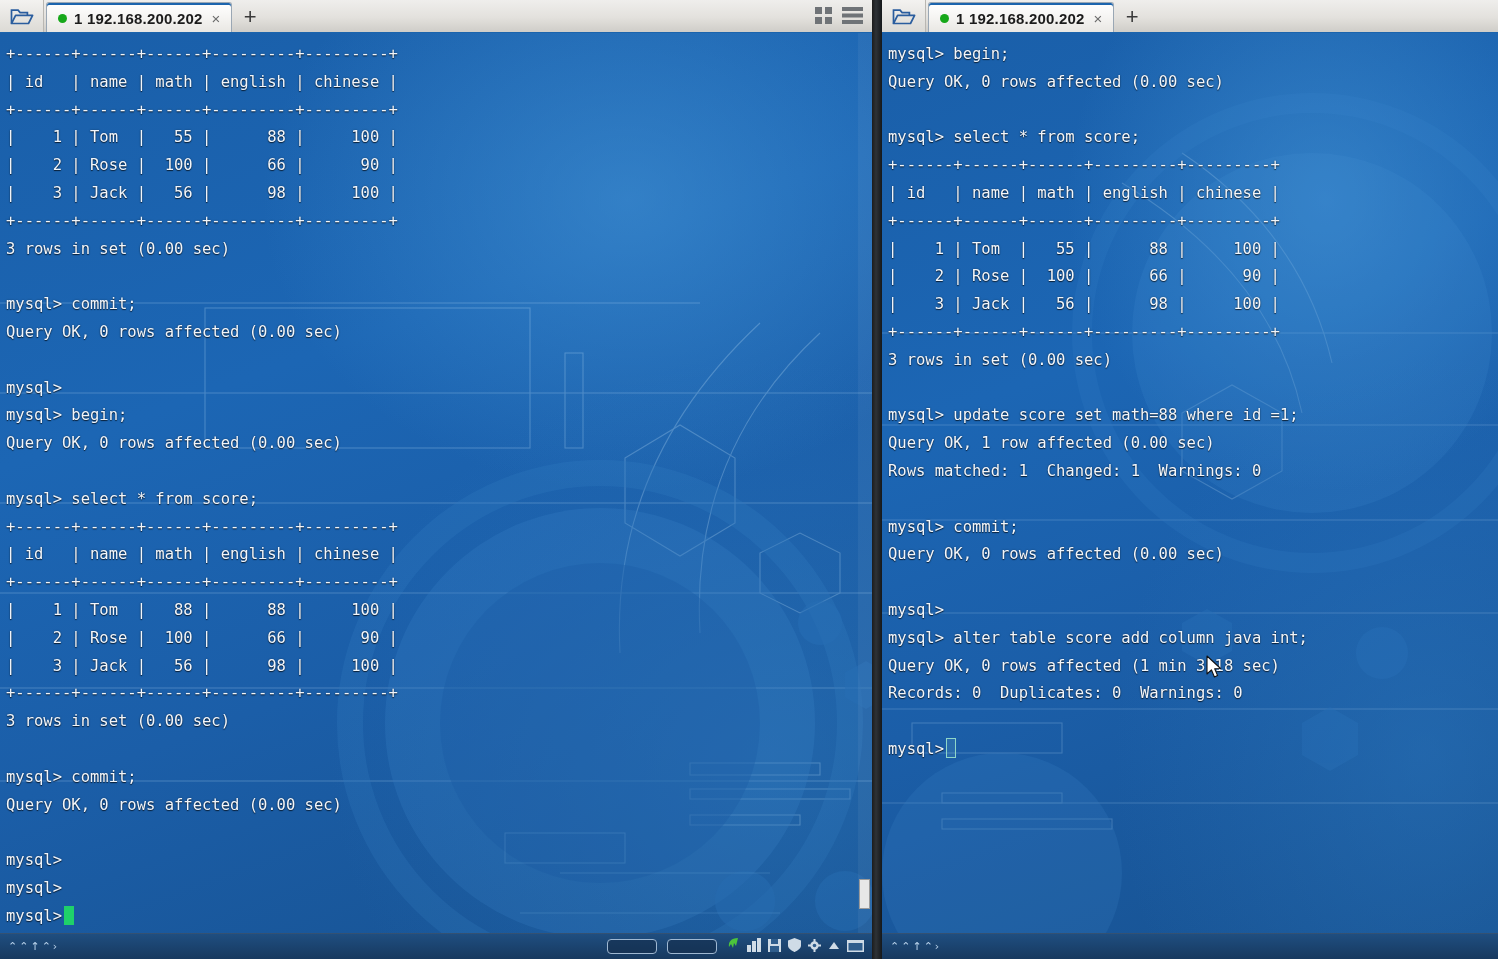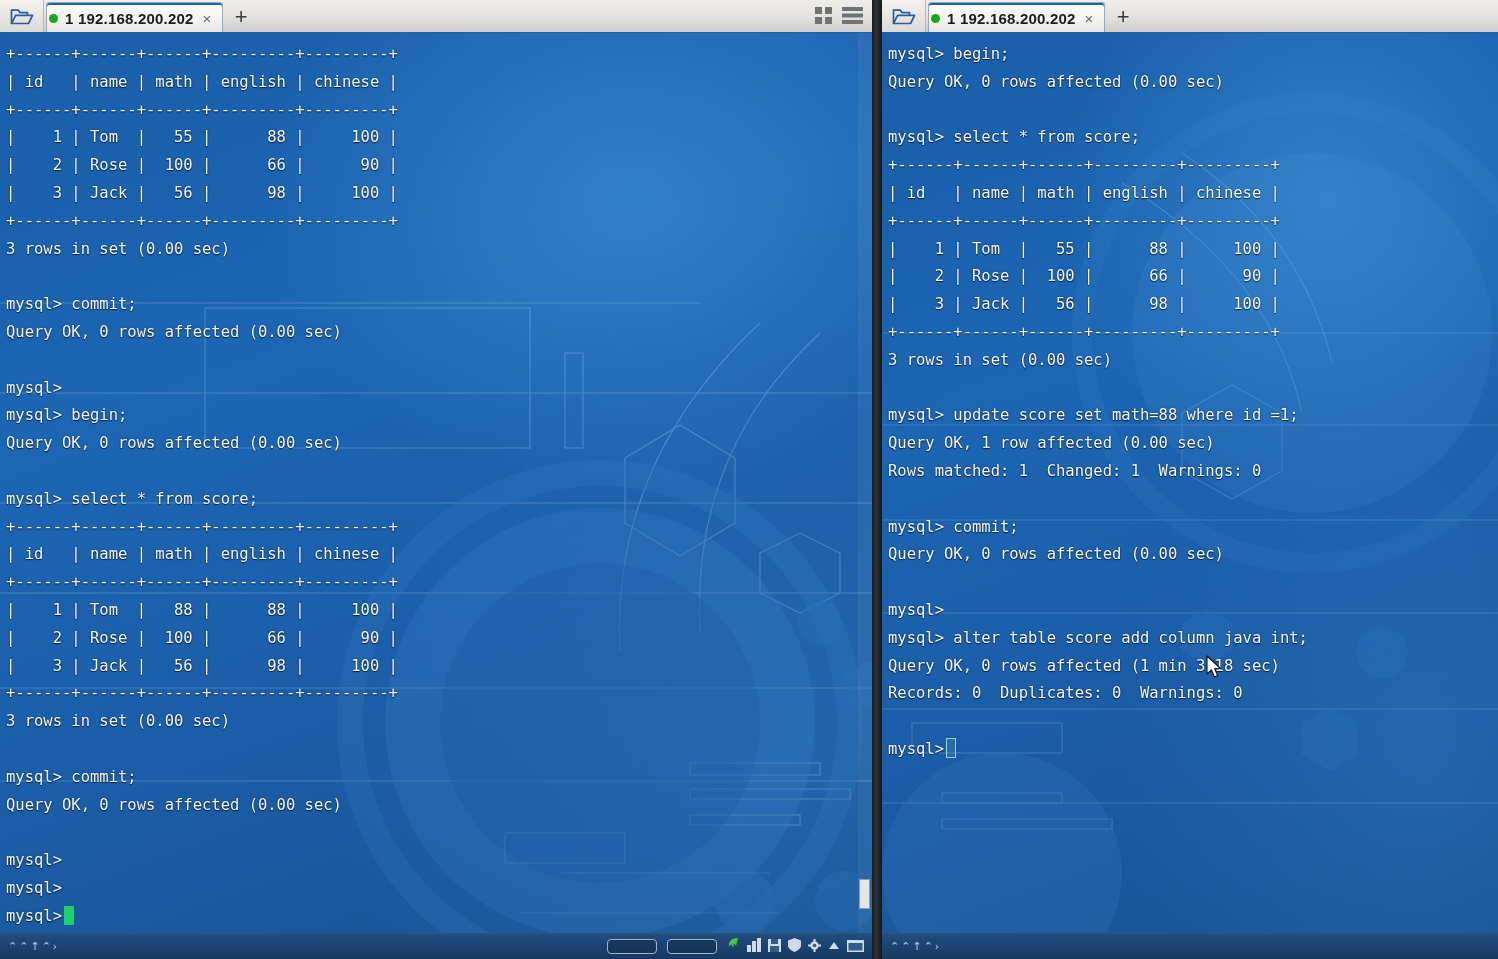--- a/index.html
+++ b/index.html
@@ -26,21 +26,21 @@
   }
   .folder-btn {
     width:44px; height:32px; display:flex; align-items:center; justify-content:center;
     background:linear-gradient(180deg,#f3f2f0,#dcdad5);
     border-right:1px solid #b9b7b2; cursor:pointer;
   }
   .folder-btn svg { display:block; }
 
   .tab {
     height:31px; display:flex; align-items:center; gap:7px;
-    padding:0 9px 0 2px; margin-left:2px;
+    padding:0 9px 0 11px; margin-left:2px;
     background:linear-gradient(180deg,#ffffff 0%,#f6f5f3 45%,#e8e6e2 100%);
     border:1px solid #9aa7b4; border-bottom:none;
     border-top-left-radius:3px; border-top-right-radius:3px;
     box-shadow:inset 0 2px 0 #1b64ad;
     cursor:pointer; position:relative; top:1px;
   }
   .tab .dot { width:9px; height:9px; border-radius:50%; background:#17a81a; flex:0 0 auto; }
   .tab .label { font-size:15px; color:#1b1b1b; font-weight:600; letter-spacing:.2px; white-space:nowrap; }
   .tab .close { font-size:15px; color:#6b6b6b; padding:0 2px; cursor:pointer; }
 

